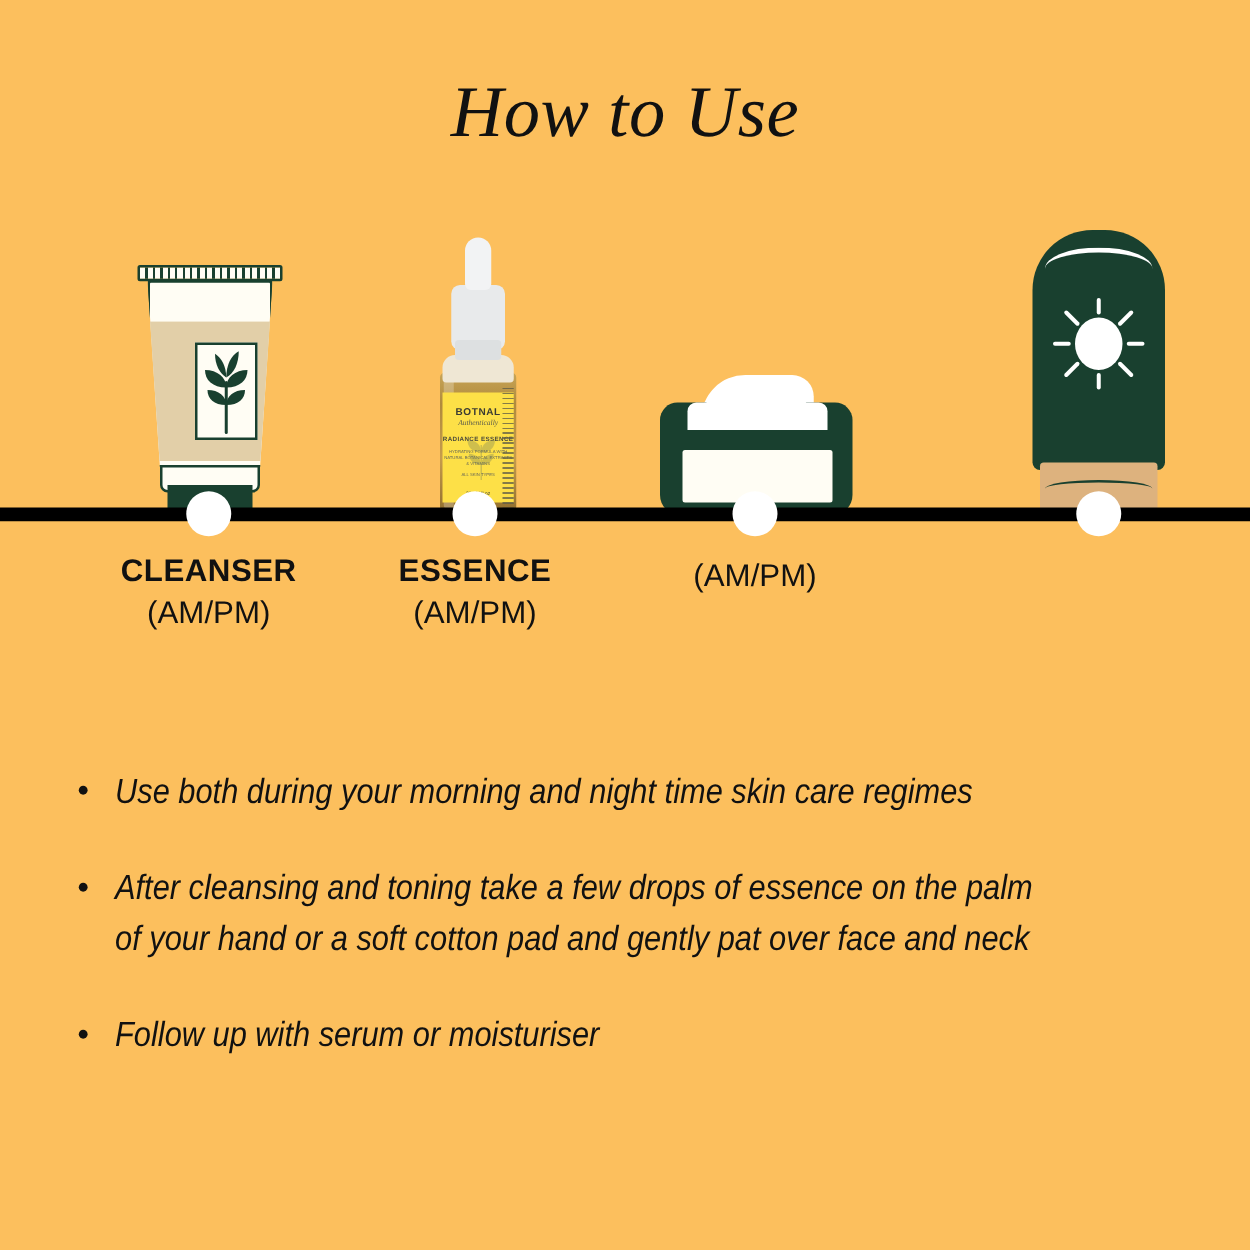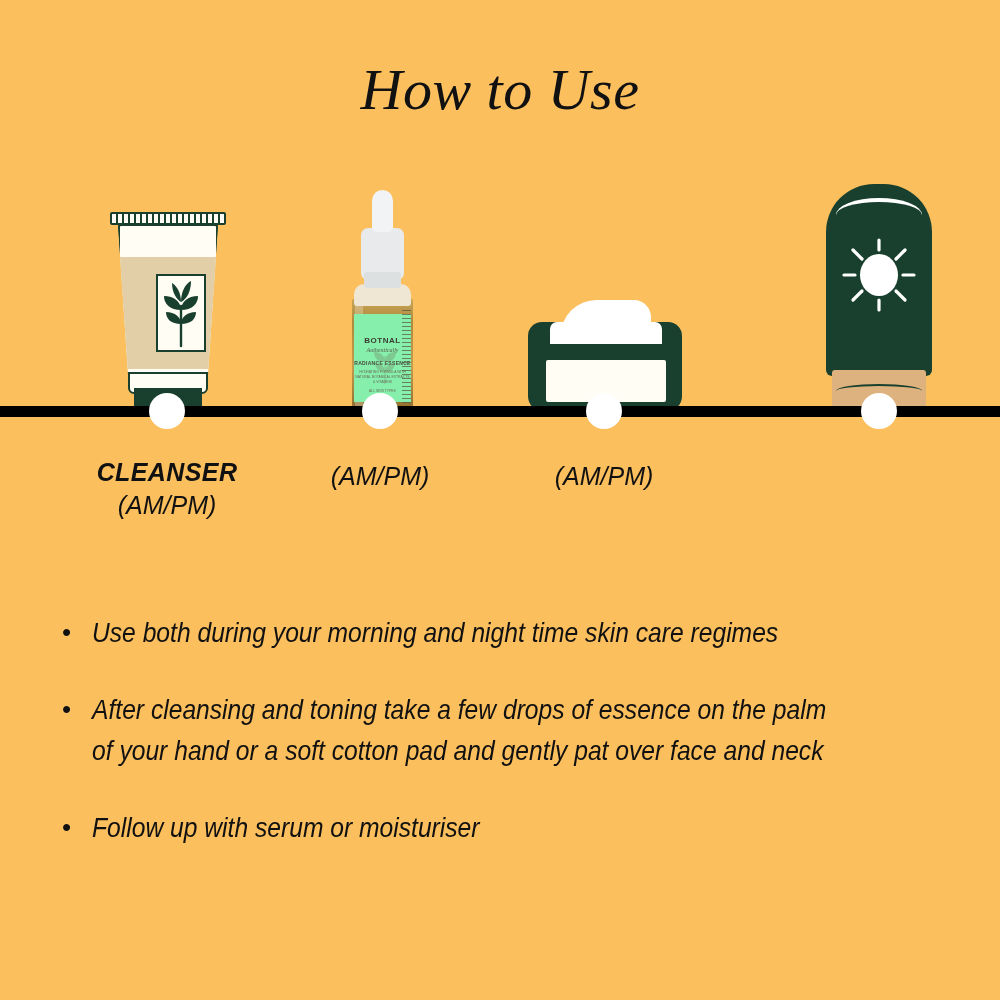--- a/index.html
+++ b/index.html
@@ -88,23 +88,23 @@
     position:absolute;top:108px;left:22px;width:61px;height:114px;
     background:linear-gradient(180deg,#C8A557 0%,#B08A3C 22%,#C69C4C 60%,#8E6C2C 100%);
     border-radius:4px 4px 7px 7px;
   }
   .essence .glass-hl{
     position:absolute;top:110px;left:25px;width:8px;height:108px;
     background:rgba(255,255,255,0.25);border-radius:4px;
   }
   .essence .blabel{
     position:absolute;top:124px;left:24px;width:57px;height:88px;
-    background:#86efac;
+    background:#fde047;
     display:flex;flex-direction:column;align-items:center;
-    padding-top:22px;box-sizing:border-box;overflow:hidden;
+    padding-top:11px;box-sizing:border-box;overflow:hidden;
   }
   .essence .blabel .brand{
     font-size:8px;font-weight:bold;color:#3B3B33;letter-spacing:0.5px;
   }
   .essence .blabel .script{
     font-family:"Liberation Serif", serif;font-style:italic;
     font-size:6px;color:#5A5A4A;margin-top:2px;
   }
   .essence .blabel .pname{
     font-size:5px;color:#4A4A3C;margin-top:7px;letter-spacing:0.3px;font-weight:bold;
@@ -171,21 +171,21 @@
   .sun .sun-svg{position:absolute;top:52px;left:24px;width:74px;height:78px;}
 
   
   .timeline{position:absolute;top:406px;left:0;width:1000px;height:11px;background:#000000;}
   .dot{
     position:absolute;width:36px;height:36px;border-radius:50%;
     background:#FFFFFF;top:393px;
   }
 
   
-  .steps{position:absolute;top:458px;left:0;width:1000px;height:70px;font-style:italic;}
+  .steps{position:absolute;top:443px;left:0;width:1000px;height:70px;}
   .step{position:absolute;text-align:center;}
   .step .name{
     font-size:25px;font-weight:bold;color:#111111;letter-spacing:0.4px;
     white-space:nowrap;
   }
   .step .time{
     font-size:25px;font-weight:normal;color:#111111;margin-top:4px;
     white-space:nowrap;
   }
 
@@ -298,20 +298,21 @@
   <div class="dot" style="left:362px"></div>
   <div class="dot" style="left:586px"></div>
   <div class="dot" style="left:861px"></div>
 
   <div class="steps">
     <div class="step" style="left:67px;width:200px">
       <div class="name">CLEANSER</div>
       <div class="time">(AM/PM)</div>
     </div>
     <div class="step" style="left:280px;width:200px">
+      <div class="name">ESSENCE</div>
       <div class="time">(AM/PM)</div>
     </div>
     <div class="step" style="left:504px;width:200px">
       <div class="time">(AM/PM)</div>
     </div>
     <div class="step" style="left:779px;width:200px">
     </div>
   </div>
 
   <div class="bullets">

